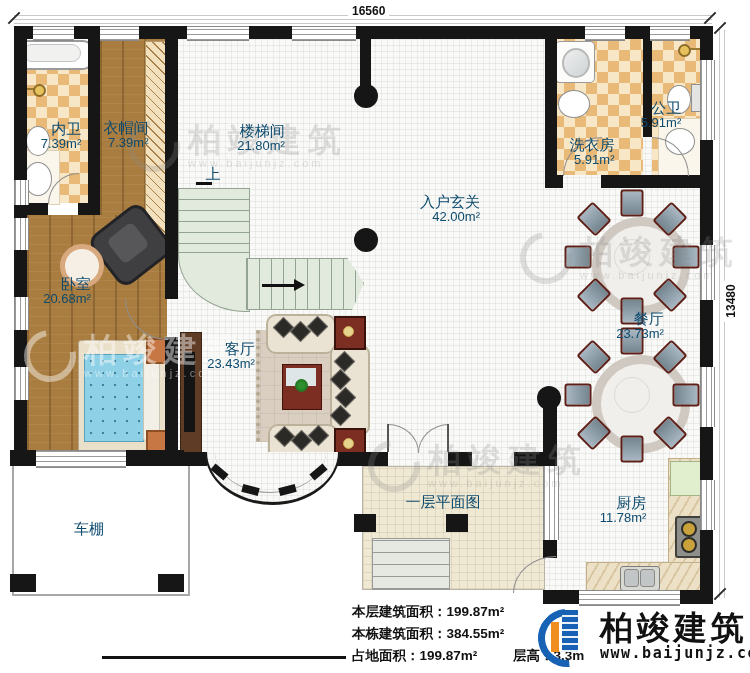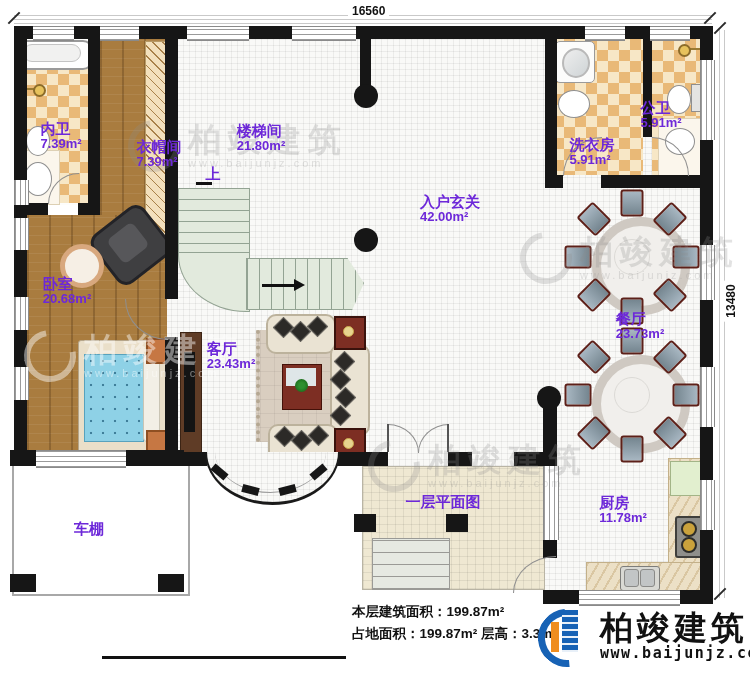--- a/index.html
+++ b/index.html
@@ -29,22 +29,22 @@
         background-image:repeating-linear-gradient(90deg,#9a9a9a 0 1px,transparent 1px 5px);}
   .col{position:absolute;background:#161616;border-radius:50%;z-index:4;}
   .arc{position:absolute;z-index:4;border:0 solid #8f8f8f;}
   .furn{position:absolute;z-index:2;}
   .cushion{position:absolute;width:13px;height:13px;background:#2c2a27;border:1px solid #6f6c66;
            transform:rotate(45deg);z-index:2;}
   .dash{position:absolute;width:17px;height:8px;background:#161616;z-index:5;}
   .chair{position:absolute;width:19px;height:23px;background:linear-gradient(#a8b7c2,#74858f);
          border:2px solid #5d2019;border-radius:3px;z-index:2;}
   
-  .rlabel{position:absolute;z-index:7;transform:translateX(-50%);text-align:left;color:#6d28d9;
-          white-space:nowrap;font-weight:bold;}
+  .rlabel{position:absolute;z-index:7;transform:translateX(-50%);text-align:right;color:#0c4a6e;
+          white-space:nowrap;font-weight:normal;}
   .rname{font-size:15px;line-height:16px;}
   .rarea{font-size:13px;line-height:13px;}
   
   .dimline{position:absolute;background:#c9c9c9;z-index:0;}
   .tick{position:absolute;width:16px;height:2px;background:#2a2a2a;z-index:5;}
   .dimtext{position:absolute;font-size:12px;font-weight:bold;color:#111;background:#fff;
            padding:0 4px;z-index:5;white-space:nowrap;}
   
   .stair{background:#e2eadd;border:1px solid #93a393;}
   
@@ -206,21 +206,21 @@
     <div>
         <div class="wm-text">柏竣建筑</div>
          <div class="wm-url">www.baijunjz.com</div>
       </div>
   </div>
 
   <div class="rlabel" style="left:61px;top:121px;">
     <div class="rname">内卫</div>
       <div class="rarea">7.39m²</div>
     </div>
-  <div class="rlabel" style="left:126px;top:139px;margin-left:33px;">
+  <div class="rlabel" style="left:126px;top:120px;">
     <div class="rname">衣帽间</div>
       <div class="rarea">7.39m²</div>
     </div>
   <div class="rlabel" style="left:261px;top:123px;">
     <div class="rname">楼梯间</div>
       <div class="rarea">21.80m²</div>
     </div>
   <div class="rlabel" style="left:213px;top:166px;">
     <div class="rname">上</div>
     </div>
@@ -255,23 +255,24 @@
   <div class="rlabel" style="left:89px;top:521px;">
     <div class="rname">车棚</div>
     </div>
   <div class="rlabel" style="left:443px;top:494px;">
     <div class="rname">一层平面图</div>
     </div>
 
   <div class="anno" style="left:102px;top:656px;width:244px;height:3px;background:#111;"></div>
   <div class="anno" style="left:352px;top:601px;font-size:13.5px;font-weight:bold;line-height:22px;">
     <div>本层建筑面积：199.87m²</div>
+    <div>本栋建筑面积：384.55m²</div>
     <div>
       <span>占地面积：199.87m²</span>
-      <span style="margin-left:0;">层高：3.3m</span>
+      <span style="margin-left:32px;">层高：3.3m</span>
     </div>
   </div>
   <div class="anno" style="left:538px;top:604px;width:56px;height:58px;">
     <span style="position:absolute;left:0;top:5px;width:44px;height:44px;border:7px solid #1762b5;border-radius:50%;border-top-color:transparent;border-right-color:transparent;transform:rotate(40deg);"></span>
     <span style="position:absolute;left:24px;top:6px;width:16px;height:42px;background:#1762b5;background-image:repeating-linear-gradient(0deg,rgba(255,255,255,.9) 0 2px,transparent 2px 7px);"></span>
     <span style="position:absolute;left:13px;top:18px;width:8px;height:30px;background:#ef8d1f;"></span>
   </div>
   <div class="anno" style="left:600px;top:606px;font-size:33px;font-weight:bold;letter-spacing:4px;">柏竣建筑</div>
   <div class="anno" style="left:600px;top:644px;font-size:15px;font-weight:bold;letter-spacing:1.5px;font-family:'DejaVu Sans Mono',monospace;">www.baijunjz.com</div>
 

